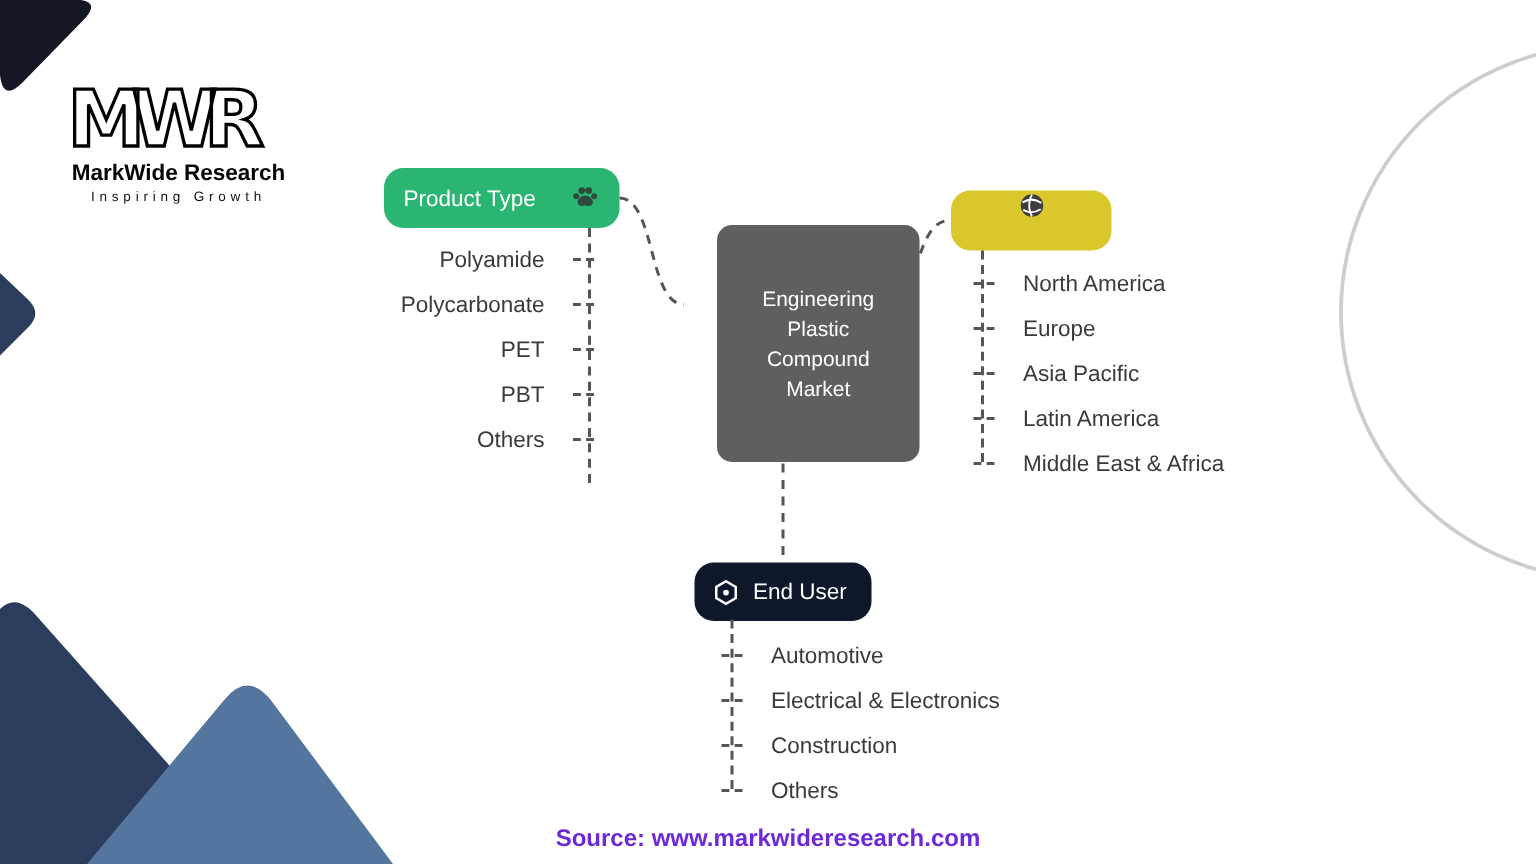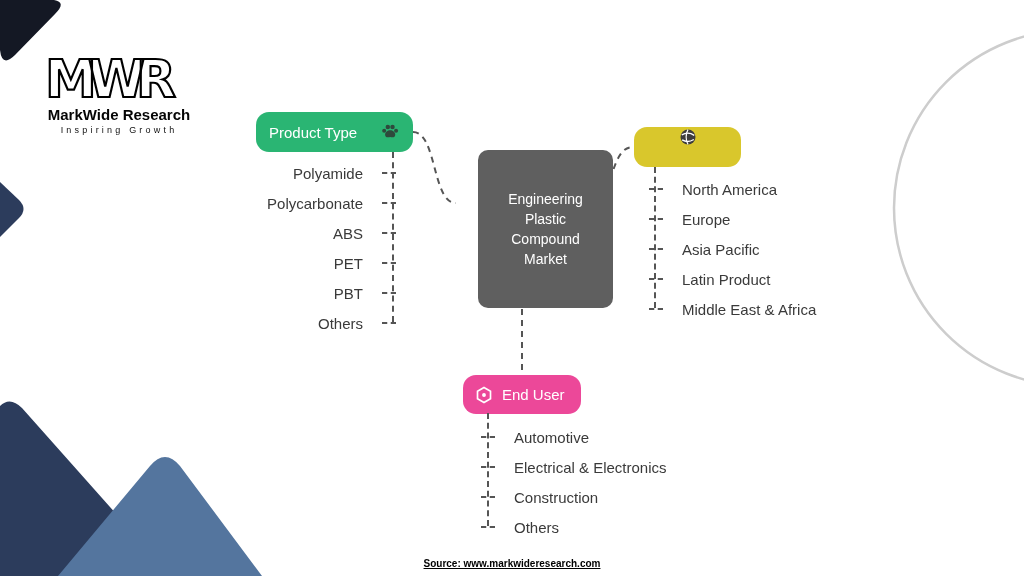--- a/index.html
+++ b/index.html
@@ -59,21 +59,21 @@
   .list-item {
     display:flex; align-items:center; height:30px; gap:19px;
     font-size:15px; color:#3a3a3a;
   }
   .list-item.align-right { justify-content:flex-end; }
   .tick { width:14px; height:0; border-top:2px dashed #555; flex:0 0 auto; }
 
   
   .footer-source {
     position:absolute; left:0; right:0; bottom:7px;
-    text-align:center; font-size:10px; font-weight:bold; color:#000000;text-decoration:underline;
+    text-align:center; font-size:16px; font-weight:bold; color:#6d28d9;
   }
   .footer-disclaimer {
     position:absolute; right:12px; bottom:2px;
     font-size:10px; font-weight:bold; font-style:italic; color:#111;
   }
 </style>
 </head>
 <body>
 
 <div id="canvas">
@@ -128,21 +128,21 @@
       <svg width="20" height="20" viewBox="0 0 24 24">
         <circle cx="12" cy="12" r="9" fill="#3d3d3d"></circle>
         <path d="M4.5 9.5c5-3 10-3 15 .5" stroke="#fff" stroke-width="1.6" fill="none"></path>
         <path d="M5 15.5c5 3 9 2.5 14-.5" stroke="#fff" stroke-width="1.6" fill="none"></path>
         <path d="M12 3.2c-3 5-3 12.6 0 17.6" stroke="#fff" stroke-width="1.4" fill="none"></path>
       </svg>
     </span>
     <span>Region</span>
   </div>
 
-  <div class="badge" id="badge-enduser" style="background: #ec4899;">
+  <div class="badge" id="badge-enduser" style="background: #0f172a;">
     <span class="badge-icon">
       <svg width="20" height="20" viewBox="0 0 24 24">
         <path d="M12 3l7.8 4.5v9L12 21l-7.8-4.5v-9z" fill="none" stroke="#fff" stroke-width="2"></path>
         <circle cx="12" cy="12" r="2.3" fill="#fff"></circle>
       </svg>
     </span>
     <span>End User</span>
   </div>
 
   <div class="vline" id="vline-product"></div>
@@ -152,24 +152,20 @@
   <div class="list" id="list-product">
       <div class="list-item align-right">
         <span class="item-label">Polyamide</span>
         <span class="tick"></span>
       </div>
       <div class="list-item align-right">
         <span class="item-label">Polycarbonate</span>
         <span class="tick"></span>
       </div>
       <div class="list-item align-right">
-        <span class="item-label">ABS</span>
-        <span class="tick"></span>
-      </div>
-      <div class="list-item align-right">
         <span class="item-label">PET</span>
         <span class="tick"></span>
       </div>
       <div class="list-item align-right">
         <span class="item-label">PBT</span>
         <span class="tick"></span>
       </div>
       <div class="list-item align-right">
         <span class="item-label">Others</span>
         <span class="tick"></span>
@@ -183,21 +179,21 @@
       <div class="list-item">
         <span class="tick"></span>
         <span class="item-label">Europe</span>
       </div>
       <div class="list-item">
         <span class="tick"></span>
         <span class="item-label">Asia Pacific</span>
       </div>
       <div class="list-item">
         <span class="tick"></span>
-        <span class="item-label">Latin Product</span>
+        <span class="item-label">Latin America</span>
       </div>
       <div class="list-item">
         <span class="tick"></span>
         <span class="item-label">Middle East &amp; Africa</span>
       </div>
     </div>
   <div class="list" id="list-enduser">
       <div class="list-item">
         <span class="tick"></span>
         <span class="item-label">Automotive</span>

